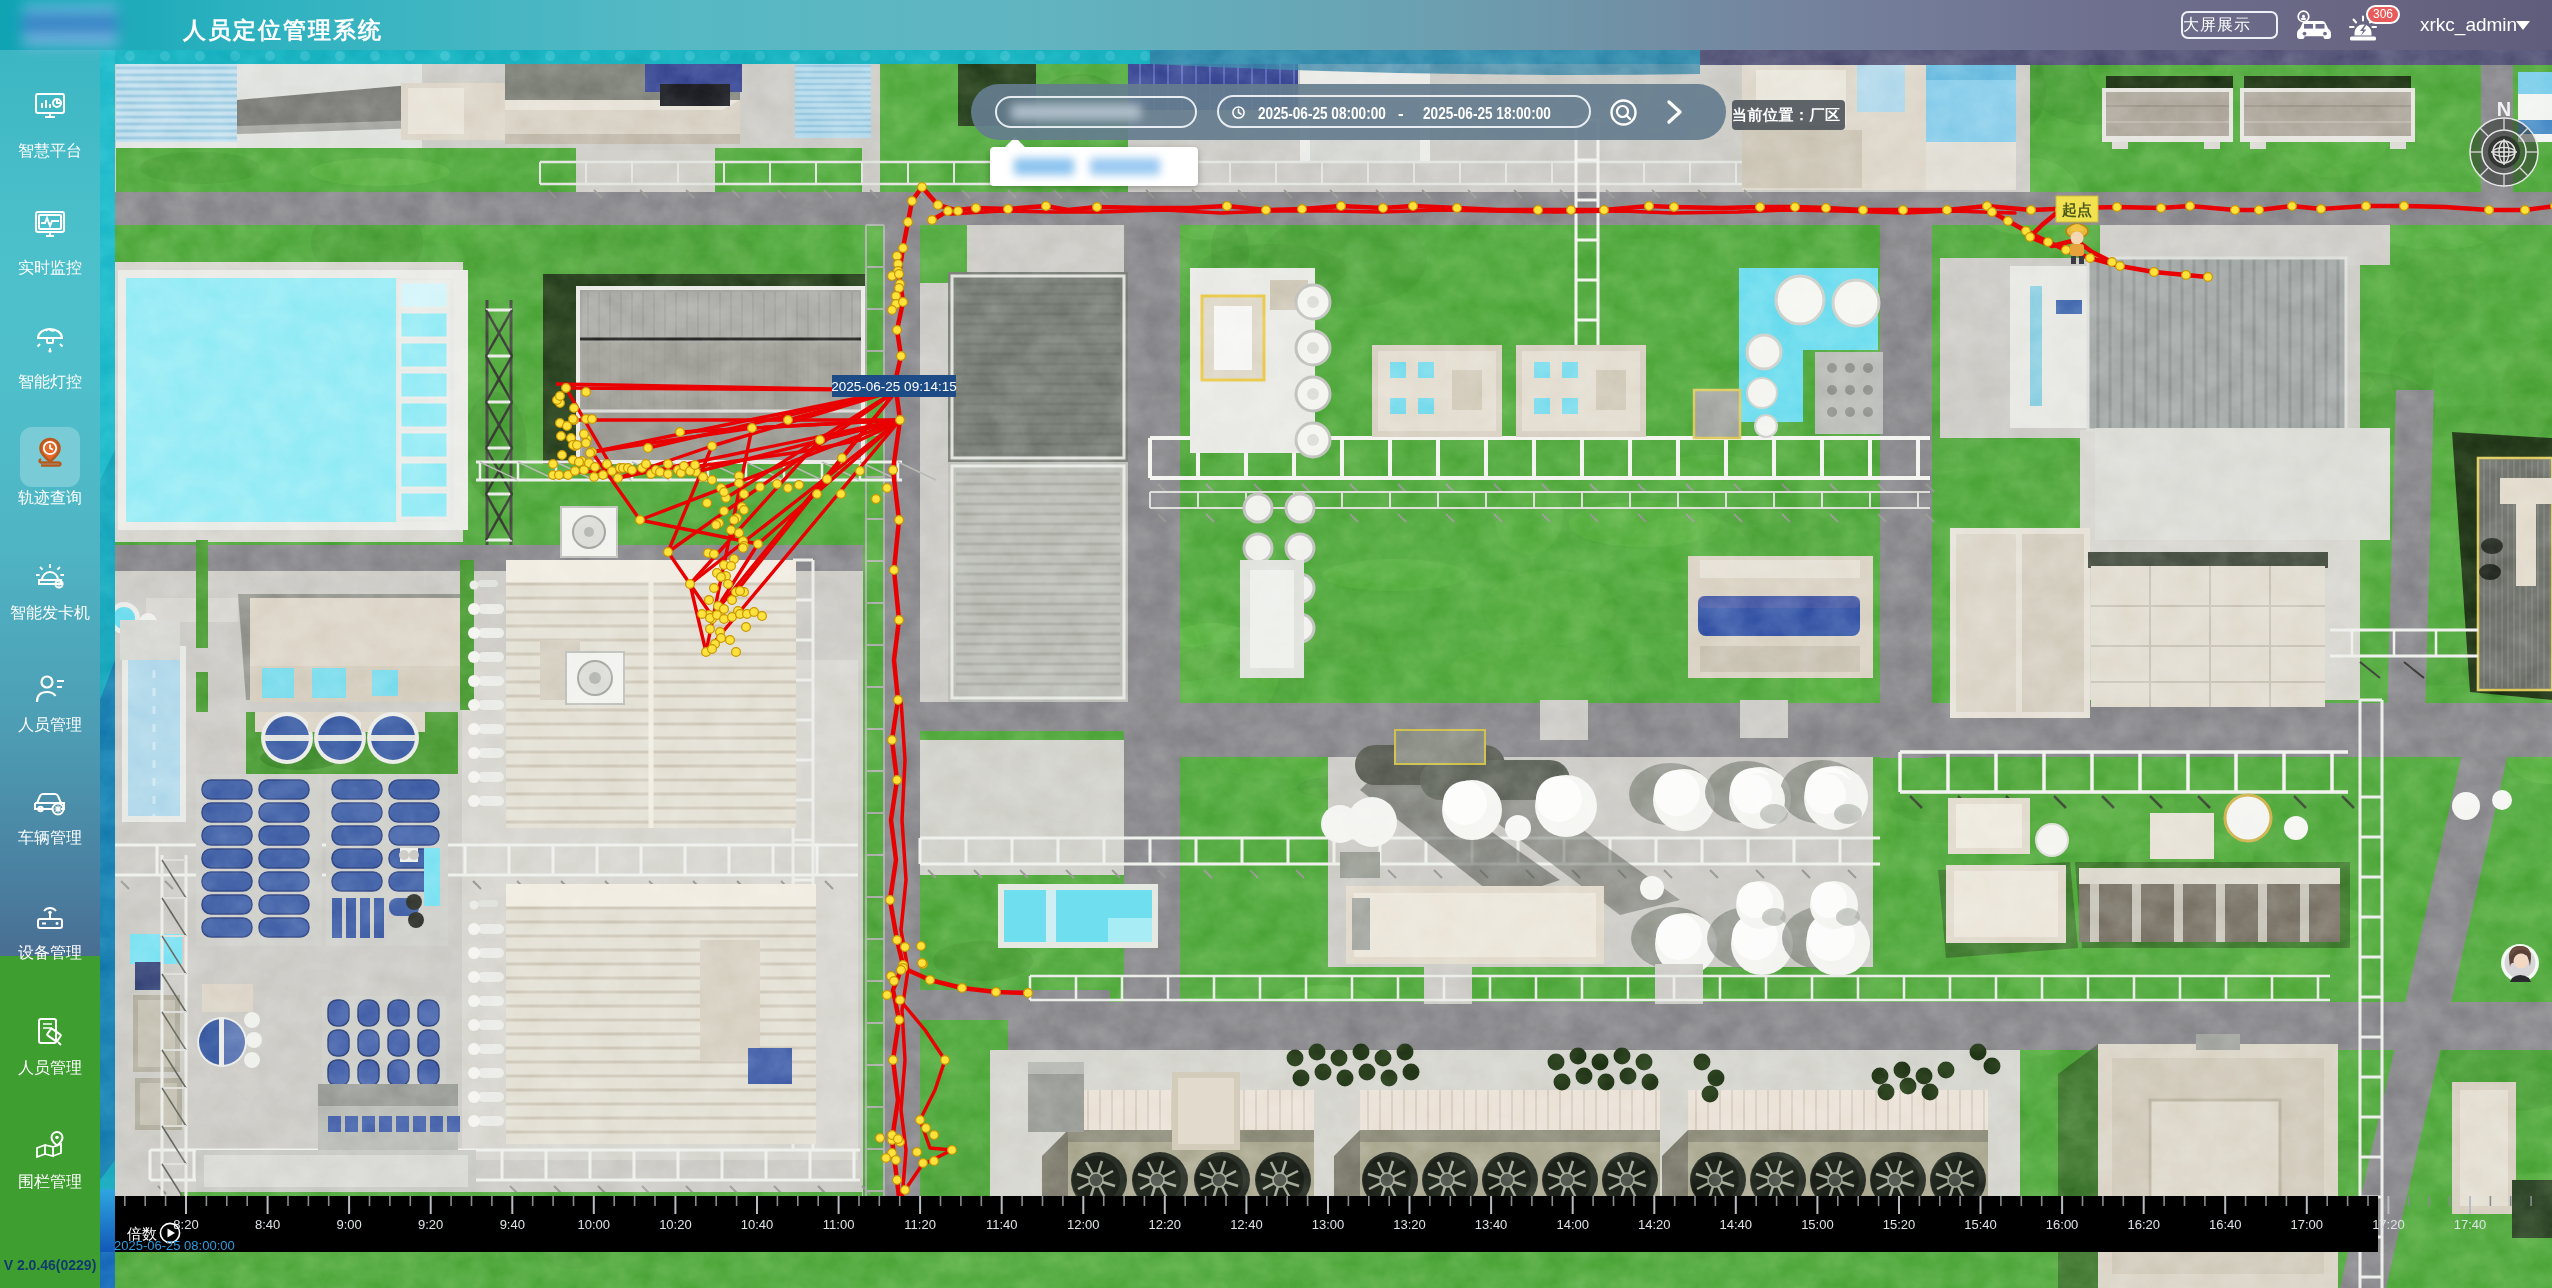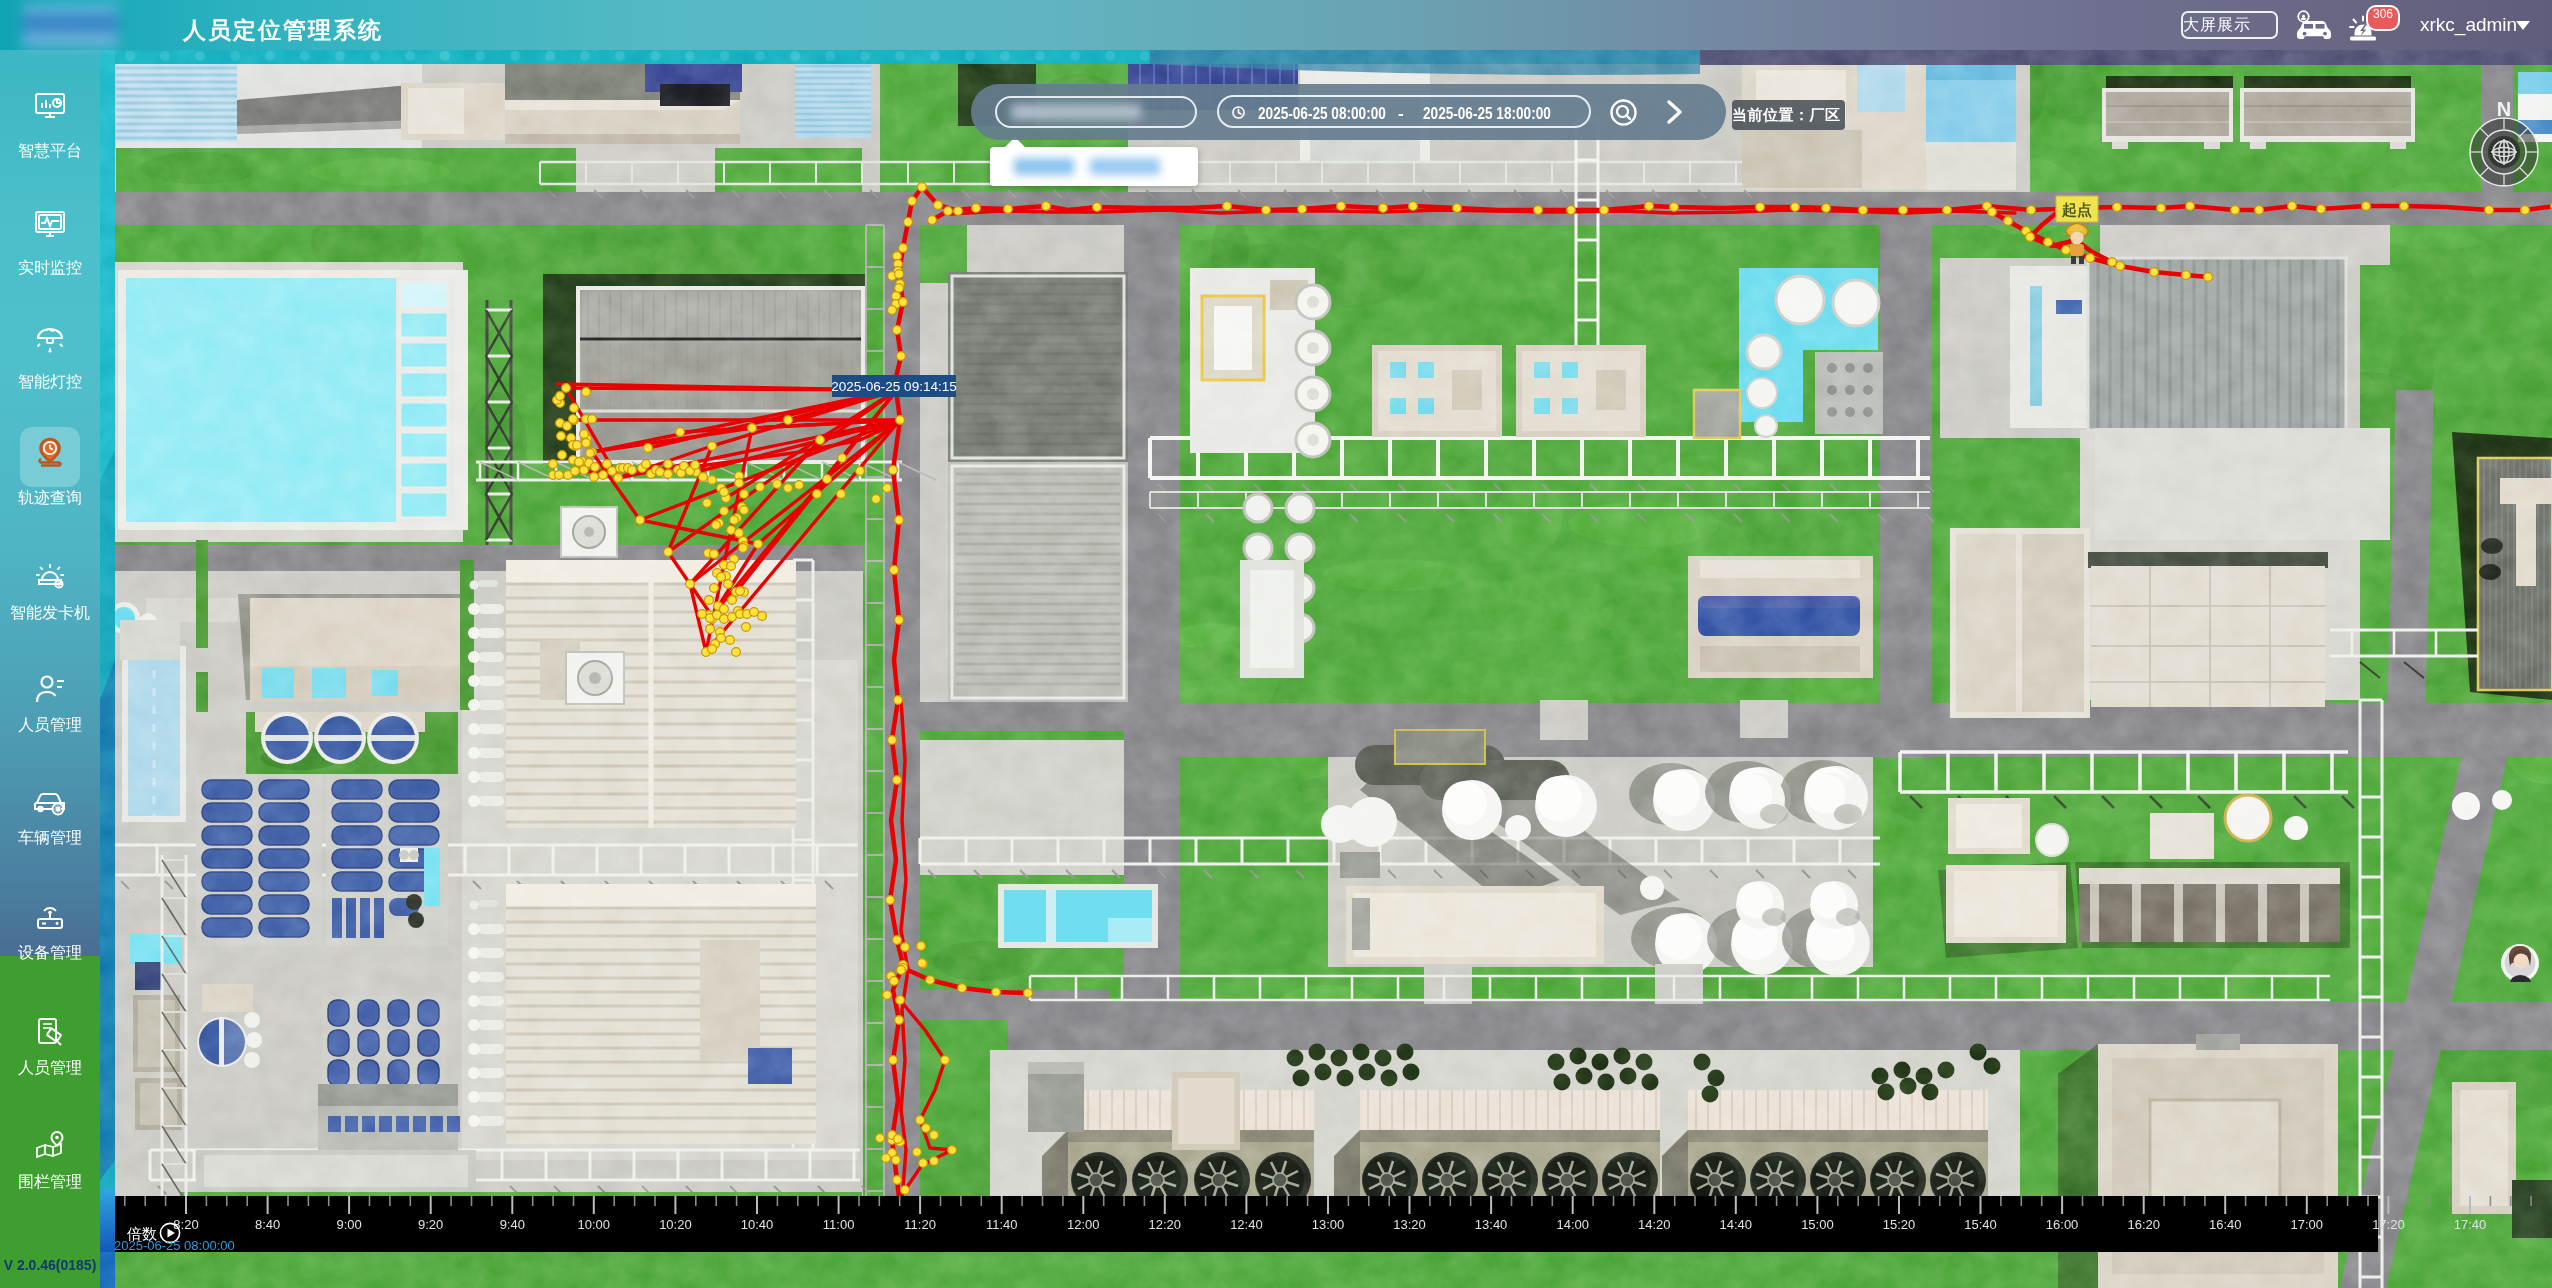--- a/index.html
+++ b/index.html
@@ -11,21 +11,21 @@
   
   .header { position:absolute; left:0; top:0; width:2552px; height:50px; z-index:50;
     background:linear-gradient(90deg,#0fa3b4 0%,#2eb2c0 10%,#55b9c4 26%,#60b5c1 40%,#6aa2b2 55%,#75849e 70%,#6f7090 82%,#686683 92%,#5f5d7b 100%); }
   .logo { position:absolute; left:22px; top:4px; width:96px; height:42px;
     background:linear-gradient(180deg,#7fd0e8 0%,#2d6fc0 45%,#5aa0d8 70%,#9fc8e8 100%); filter:blur(7px); border-radius:4px; opacity:.9; }
   .apptitle { position:absolute; left:140px; top:15px; color:#fff; font-size:23px; font-weight:bold; letter-spacing:2px;margin-left:43px; }
   .bigscreen-btn { position:absolute; left:2181px; top:11px; width:97px; height:28px; border:2px solid #eef2f6; border-radius:7px;
     color:#fff; font-size:16px; text-align:left; line-height:24px; letter-spacing:1px; }
   .hdr-user { position:absolute; left:2420px; top:14px; color:#fff; font-size:19px; }
   .hdr-caret { position:absolute; left:2516px; top:21px; width:0; height:0; border-left:7px solid transparent; border-right:7px solid transparent; border-top:9px solid #fff; }
-  .badge306 { position:absolute; left:2366px; top:5px; min-width:34px; height:26px; background:#e95b5b; border:2px solid #fff; border-radius:10px;
+  .badge306 { position:absolute; left:2366px; top:5px; min-width:34px; height:19px; background:#e95b5b; border:2px solid #fff; border-radius:10px;
     color:#fff; font-size:12px; text-align:center; line-height:15px; padding:0 4px; }
 
   
   .sidebar { position:absolute; left:0; top:50px; width:100px; height:906px; z-index:40;
     background:linear-gradient(180deg,#3cb6c3 0%,#4abfca 18%,#4fc0cb 35%,#4fb4c4 55%,#4d9db4 75%,#4a7fa0 92%,#496e92 100%); }
   .menu-item { position:absolute; left:0; width:100px; text-align:center; color:#fff; }
   .sel-bg { position:absolute; left:20px; top:377px; width:60px; height:60px; background:#79ccd6; border-radius:12px; }
   .version { position:absolute; left:0; top:1207px; width:100px; text-align:center; color:#123a6e; font-size:14px; font-weight:bold; }
 
   
@@ -2628,21 +2628,21 @@
 
     <div class="menu-item" style="top:1078px"><svg width="34" height="34" viewBox="0 0 34 34" style="display:inline-block">
           <g fill="none" stroke="#fff" stroke-width="2">
 <path d="M4 20 l8-3 v9 l-8 3 z M12 17 l8 2 v9 l-8-2 M20 19 l8-3 v9 l-8 3" stroke-width="1.8"></path>
 <path d="M24 4 a5.5 5.5 0 0 1 5.5 5.5 q0 3.5-5.5 8 q-5.5-4.5-5.5-8 A5.5 5.5 0 0 1 24 4 z"></path>
 <circle cx="24" cy="9.5" r="1.8" fill="#fff" stroke="none"></circle>
           </g>
         </svg></div>
     <div class="menu-item mlabel" style="top:1122px">围栏管理</div>
 
-    <div class="version">V 2.0.46(0185)</div>
+    <div class="version">V 2.0.46(0229)</div>
   </div>
 
   <div class="searchbar">
 
     <div class="search-input">
         <div class="search-blur"></div>
       </div>
 
     <div class="date-pill">
       <svg style="position:absolute;left:13px;top:9px" width="13" height="13" viewBox="0 0 20 20">

